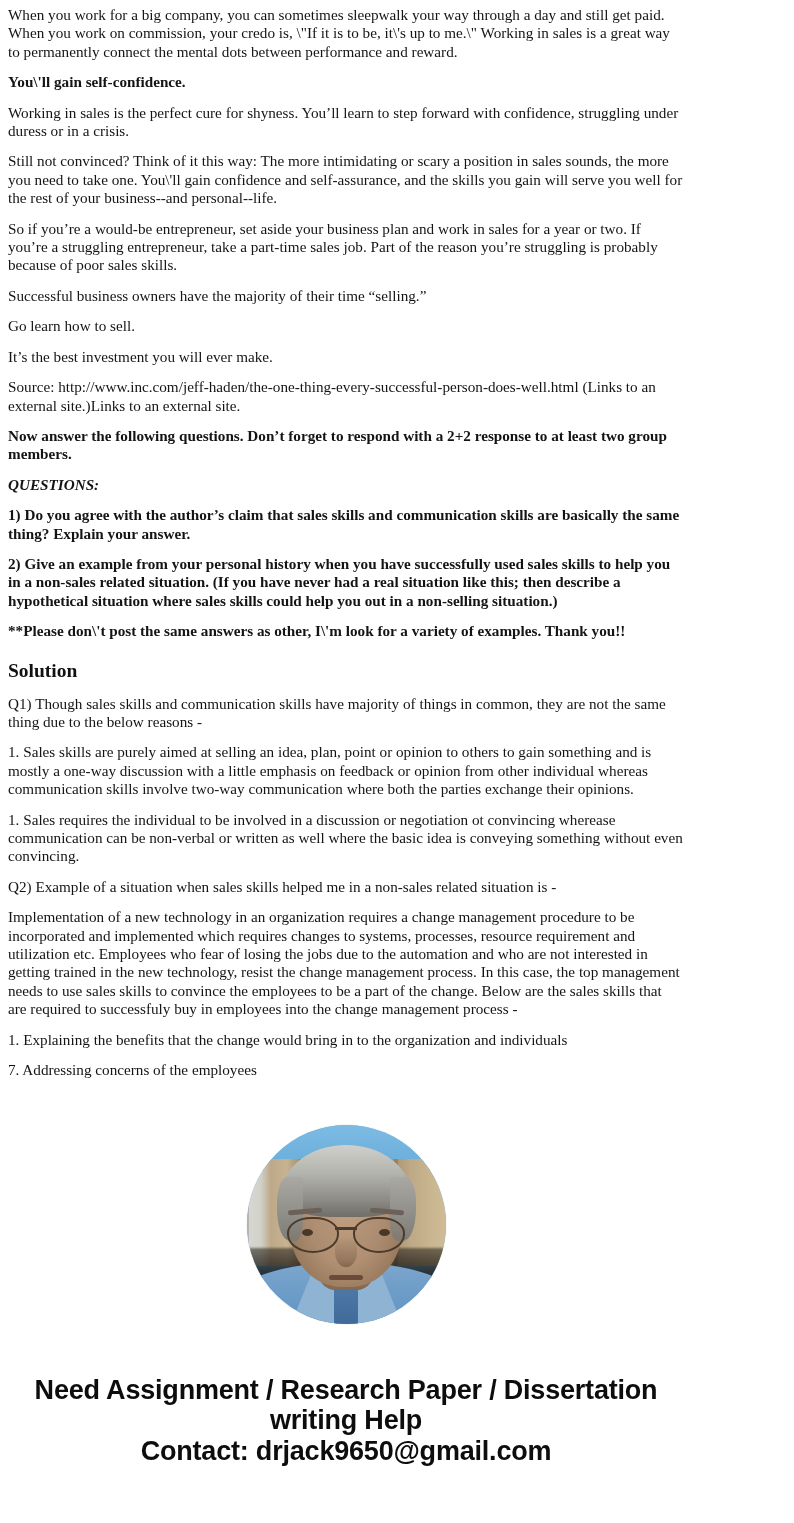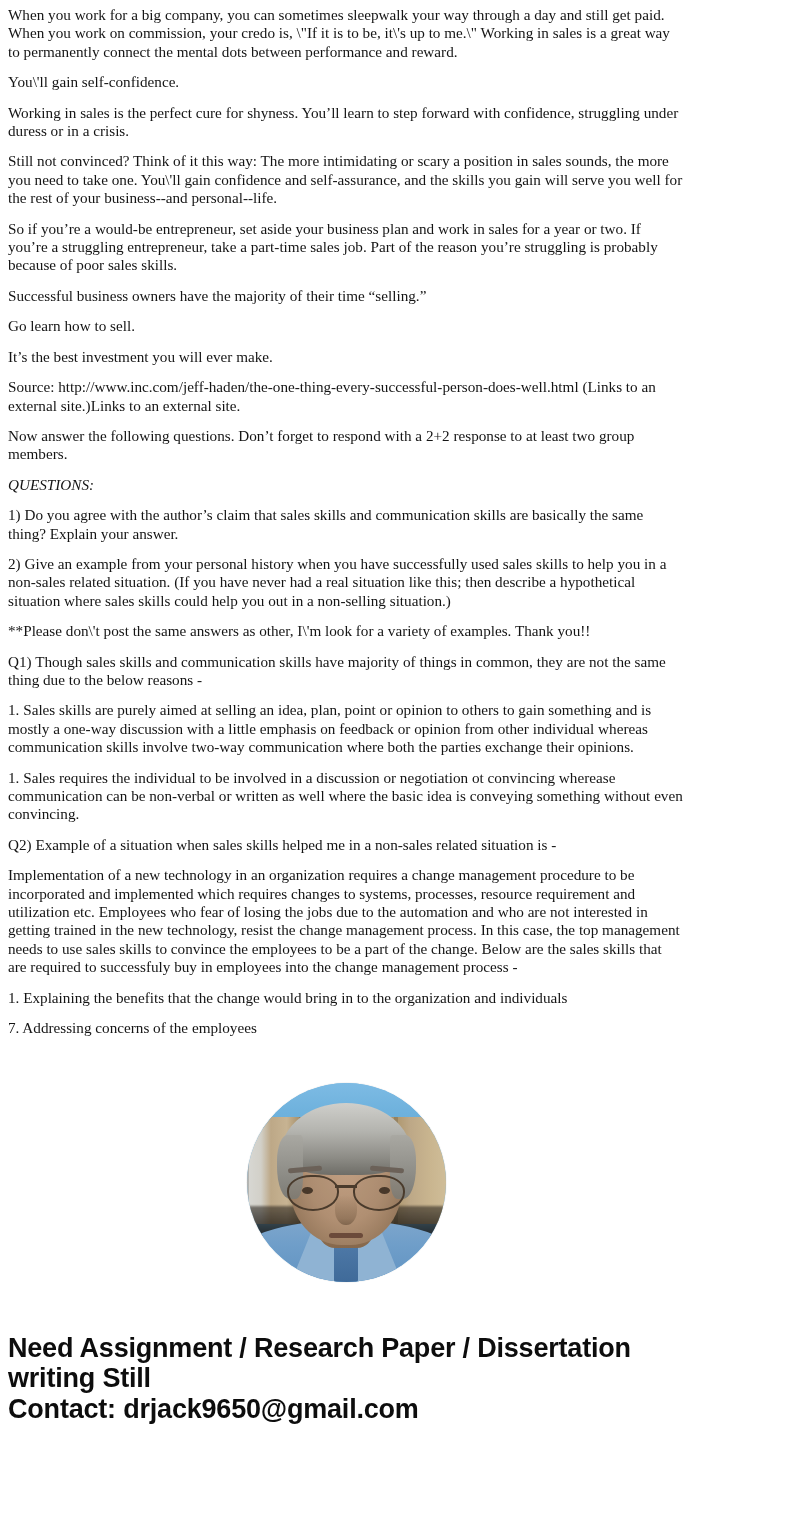--- a/index.html
+++ b/index.html
@@ -22,21 +22,21 @@
     position: relative;
   }
   p.body-text {
     font-size: 15.2px;
     line-height: 18.4px;
     margin: 0 0 12px 0;
     text-align: left;
     color: #141414;
   }
   p.body-text.bold {
-    font-weight: normal;
+    font-weight: bold;
   }
   p.body-text.italic {
     font-style: italic;
   }
   p.first {
     margin-top: 6px;
   }
   h2.solution-heading {
     font-size: 19.5px;
     line-height: 24px;
@@ -212,20 +212,21 @@
     position: absolute;
     left: 50%; top: 150px;
     width: 34px; height: 5px;
     margin-left: -17px;
     background: #6b4a3a;
     border-radius: 3px;
   }
   
   .footer {
     margin-top: 40px;
+    text-align: center;
     font-family: "Liberation Sans", "DejaVu Sans", sans-serif;
     color: #0d0d0d;
   }
   .footer-line {
     font-weight: bold;
     font-size: 27px;
     line-height: 30px;
     letter-spacing: -0.2px;
   }
   .footer-contact {
@@ -266,20 +267,21 @@
     <p class="body-text bold italic">QUESTIONS:</p>
 
     <p class="body-text bold">1) Do you agree with the author’s claim that sales skills and communication skills are basically the same thing? Explain your answer.</p>
 
     <p class="body-text bold">2) Give an example from your personal history when you have successfully used sales skills to help you in a non-sales related situation. (If you have never had a real situation like this; then describe a hypothetical situation where sales skills could help you out in a non-selling situation.)</p>
 
     <p class="body-text bold">**Please don\'t post the same answers as other, I\'m look for a variety of examples. Thank you!!</p>
   </section>
 
   <section>
+    <h2 class="solution-heading">Solution</h2>
 
     <p class="body-text">Q1) Though sales skills and communication skills have majority of things in common, they are not the same thing due to the below reasons -</p>
 
     <p class="body-text">1. Sales skills are purely aimed at selling an idea, plan, point or opinion to others to gain something and is mostly a one-way discussion with a little emphasis on feedback or opinion from other individual whereas communication skills involve two-way communication where both the parties exchange their opinions.</p>
 
     <p class="body-text">1. Sales requires the individual to be involved in a discussion or negotiation ot convincing wherease communication can be non-verbal or written as well where the basic idea is conveying something without even convincing.</p>
 
     <p class="body-text">Q2) Example of a situation when sales skills helped me in a non-sales related situation is -</p>
 
     <p class="body-text">Implementation of a new technology in an organization requires a change management procedure to be incorporated and implemented which requires changes to systems, processes, resource requirement and utilization etc. Employees who fear of losing the jobs due to the automation and who are not interested in getting trained in the new technology, resist the change management process. In this case, the top management needs to use sales skills to convince the employees to be a part of the change. Below are the sales skills that are required to successfuly buy in employees into the change management process -</p>
@@ -312,17 +314,17 @@
       <div class="av-glasses">
         <div class="av-lens l"></div>
         <div class="av-lens r"></div>
         <div class="av-bridge"></div>
       </div>
     </div>
   </div>
 
   <footer class="footer">
     <div class="footer-line">Need Assignment / Research Paper / Dissertation</div>
-    <div class="footer-line">writing Still</div>
+    <div class="footer-line">writing Help</div>
     <div class="footer-contact">Contact: drjack9650@gmail.com</div>
   </footer>
 
 </div>
 
 </body></html>

